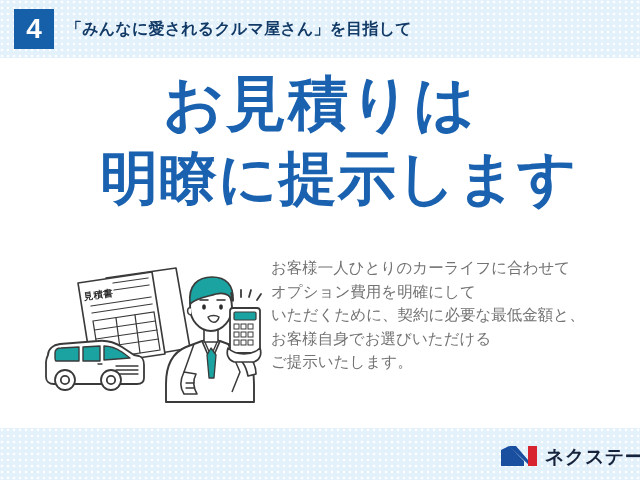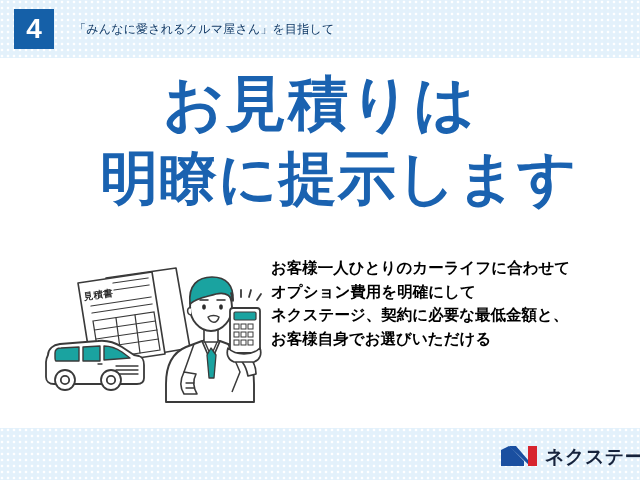--- a/index.html
+++ b/index.html
@@ -49,26 +49,26 @@
     background: #1560a8;
     color: #ffffff;
     font-size: 28px;
     font-weight: bold;
     line-height: 40px;
     text-align: center;
     letter-spacing: 0;
   }
   #header-title {
     position: absolute;
-    left: 74px;
+    left: 66px;
     top: 13px;
     height: 32px;
     line-height: 32px;
-    font-size: 12px;
-    font-weight: normal;
+    font-size: 16px;
+    font-weight: bold;
     color: #123a66;
     white-space: nowrap;
     letter-spacing: 0.2px;
   }
 
   
   #headline {
     position: absolute;
     left: 0;
     top: 74px;
@@ -93,22 +93,22 @@
   }
 
   
   #body-copy {
     position: absolute;
     left: 271px;
     top: 256px;
     width: 360px;
     font-size: 15.5px;
     line-height: 23.6px;
-    color: #000000;
-    font-weight: bold;
+    color: #737373;
+    font-weight: normal;
     letter-spacing: 0px;
   }
   #body-copy .copy-line {
     display: block;
     white-space: nowrap;
   }
 
   
   #illustration {
     position: absolute;
@@ -154,22 +154,23 @@
   <div id="header-title">「みんなに愛されるクルマ屋さん」を目指して</div>
 
   <div id="headline">
     <span class="hl-line1">お見積りは</span>
     <span class="hl-line2">明瞭に提示します</span>
   </div>
 
   <div id="body-copy">
     <span class="copy-line">お客様一人ひとりのカーライフに合わせて</span>
     <span class="copy-line">オプション費用を明確にして</span>
-    <span class="copy-line">ネクステージ、契約に必要な最低金額と、</span>
+    <span class="copy-line">いただくために、契約に必要な最低金額と、</span>
     <span class="copy-line">お客様自身でお選びいただける</span>
+    <span class="copy-line">ご提示いたします。</span>
   </div>
 
   <svg id="illustration" viewBox="0 0 238 176">
 
     <g fill="#ffffff" stroke="#3a3a3a" stroke-width="1.6" stroke-linejoin="round" stroke-linecap="round">
 
       <path d="M72 26 L142 16 L156 96 L86 108 Z" fill="#ffffff"></path>
 
       <path d="M44 31 L118 20 L131 102 L57 113 Z" fill="#ffffff"></path>
     </g>

